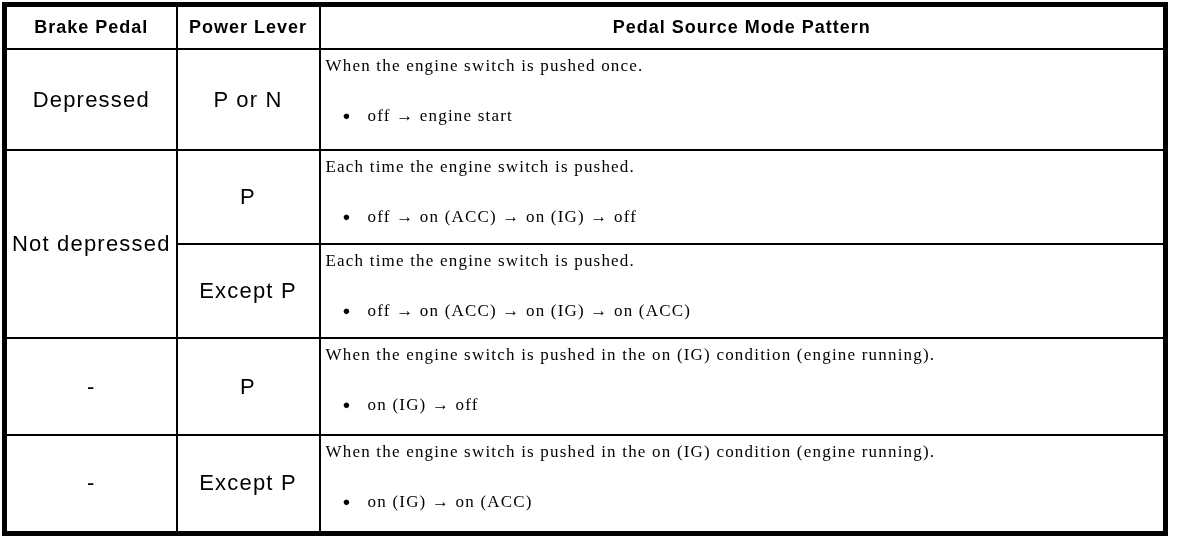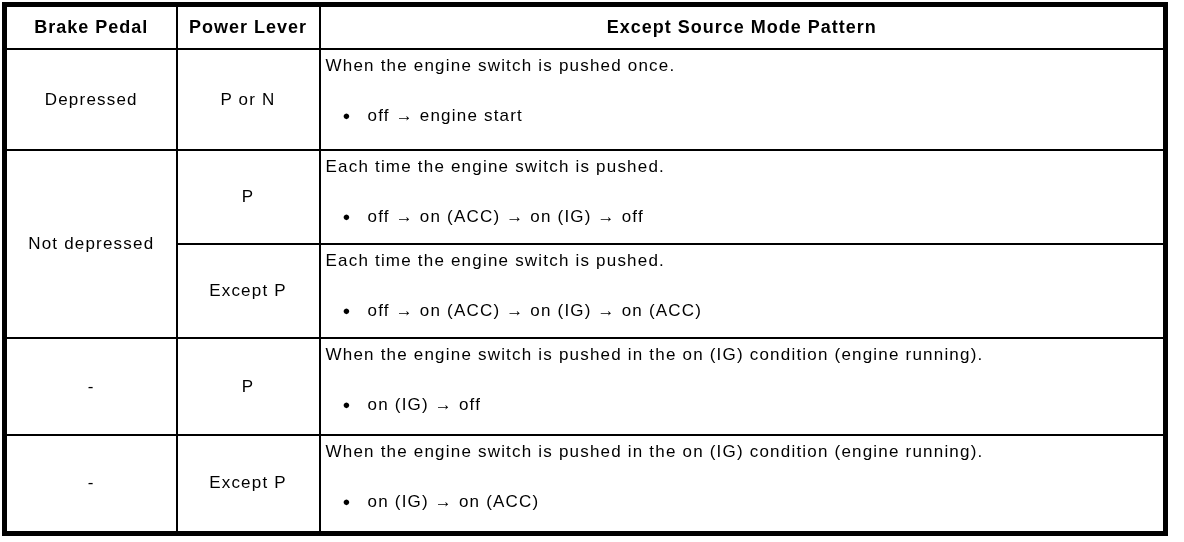--- a/index.html
+++ b/index.html
@@ -37,29 +37,30 @@
     font-size: 18px;
     font-weight: bold;
     letter-spacing: 1px;
     text-align: center;
     vertical-align: middle;
     border-bottom-width: 3px;
   }
   td.cond {
     text-align: center;
     vertical-align: middle;
-    font-size: 17px;
+    font-size: 22px;
     letter-spacing: 1.2px;
     white-space: nowrap;
   }
   td.pattern {
     vertical-align: top;
     text-align: left;
     font-size: 17px;
     letter-spacing: 1.2px;
+    font-family: Liberation Serif, serif;
   }
   .desc {
     margin: 5px 4px 0 5px;
     line-height: 22px;
     white-space: nowrap;
   }
   .bullet-line {
     margin: 30px 4px 8px 22px;
     line-height: 18px;
     white-space: nowrap;
@@ -85,21 +86,21 @@
   <table class="power-table">
     <colgroup>
       <col class="c1">
       <col class="c2">
       <col class="c3">
     </colgroup>
     <tbody>
         <tr>
       <th class="hdr">Brake Pedal</th>
       <th class="hdr">Power Lever</th>
-      <th class="hdr">Except Source Mode Pattern</th>
+      <th class="hdr">Pedal Source Mode Pattern</th>
     </tr>
 
     <tr class="r1">
       <td class="cond">Depressed</td>
       <td class="cond">P or N</td>
       <td class="pattern">
         <div class="desc">When the engine switch is pushed once.</div>
         <div class="bullet-line"><span class="bullet-glyph">●</span><span>off → engine start</span></div>
       </td>
     </tr>

